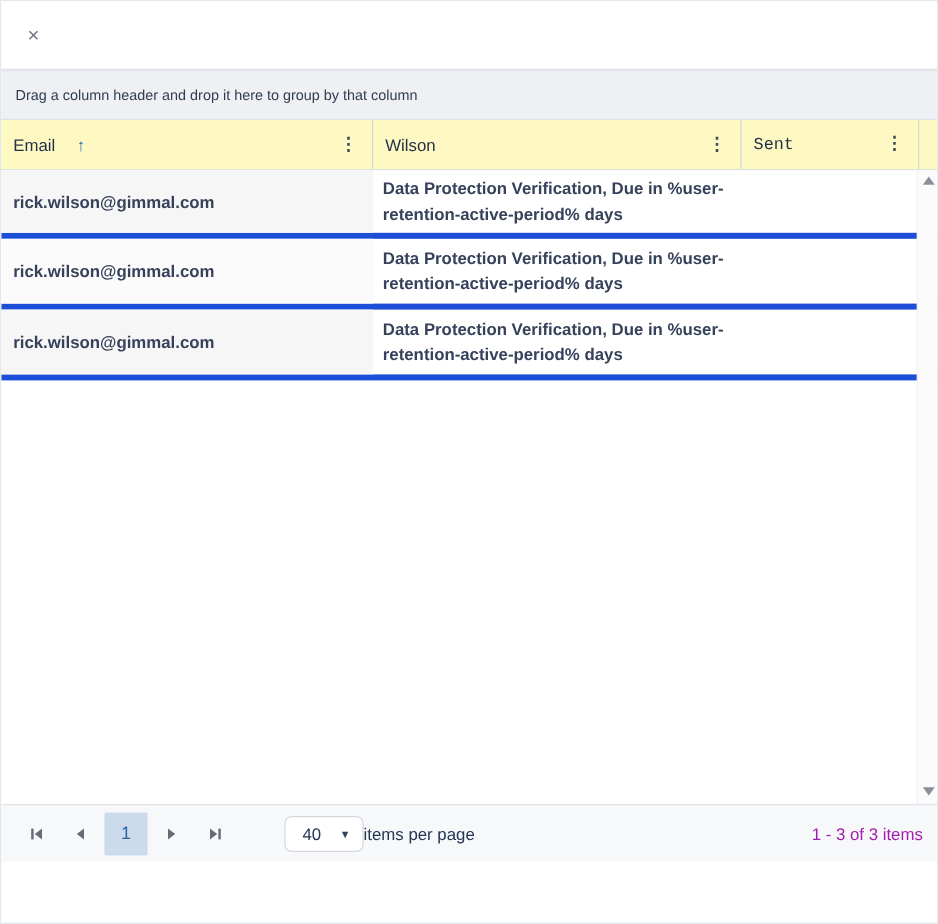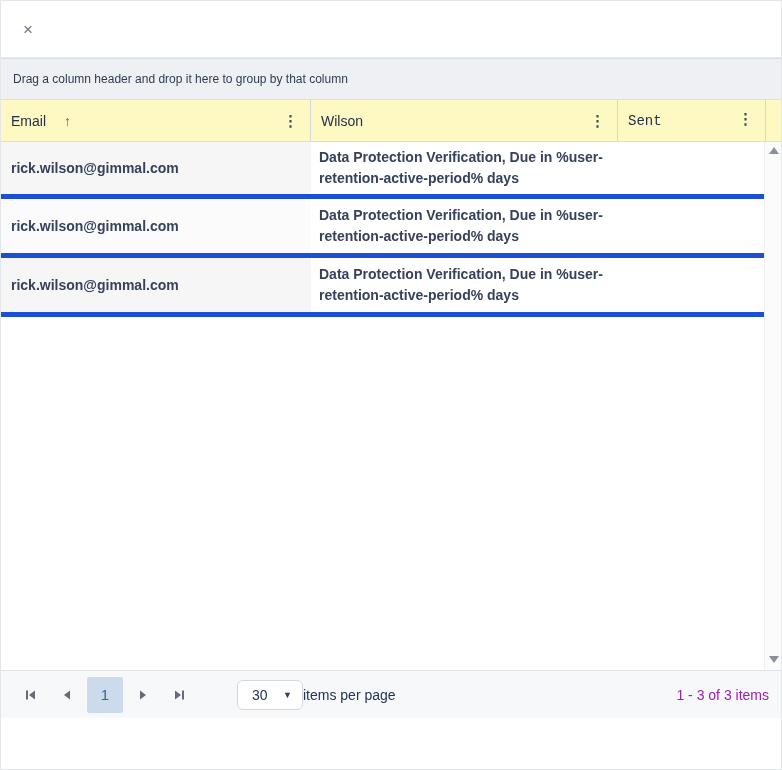--- a/index.html
+++ b/index.html
@@ -128,21 +128,21 @@
       </svg>
     </button>
     <button class="pg-btn">
       <svg width="16" height="16" viewBox="0 0 16 16">
         <polygon points="4,3.5 10,8 4,12.5" fill="#646c78"></polygon>
         <rect x="11" y="3.5" width="2" height="9" fill="#646c78"></rect>
       </svg>
     </button>
 
     <div class="page-size-select">
-      <span>30</span>
+      <span>40</span>
       <span class="caret">▼</span>
     </div>
     <span class="items-label">items per page</span>
 
     <span class="range-label">1 - 3 of 3 items</span>
   </div>
 
 </div>
 
 </body></html>

